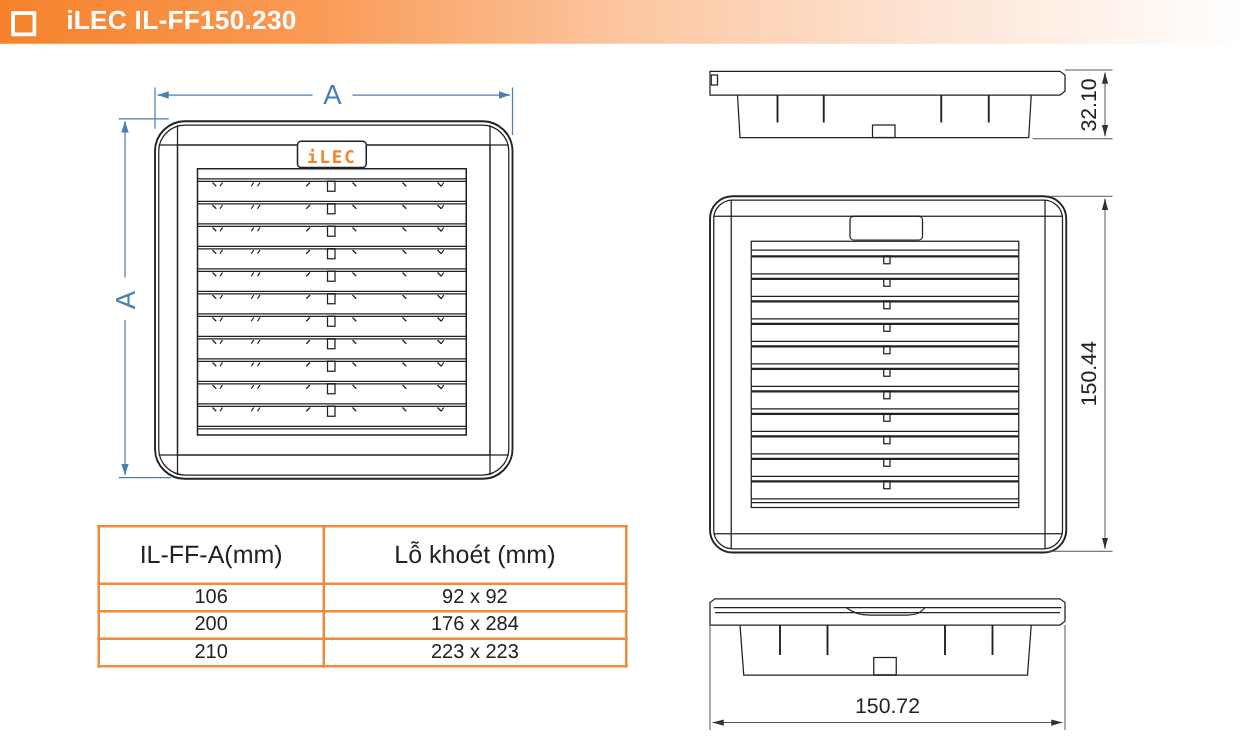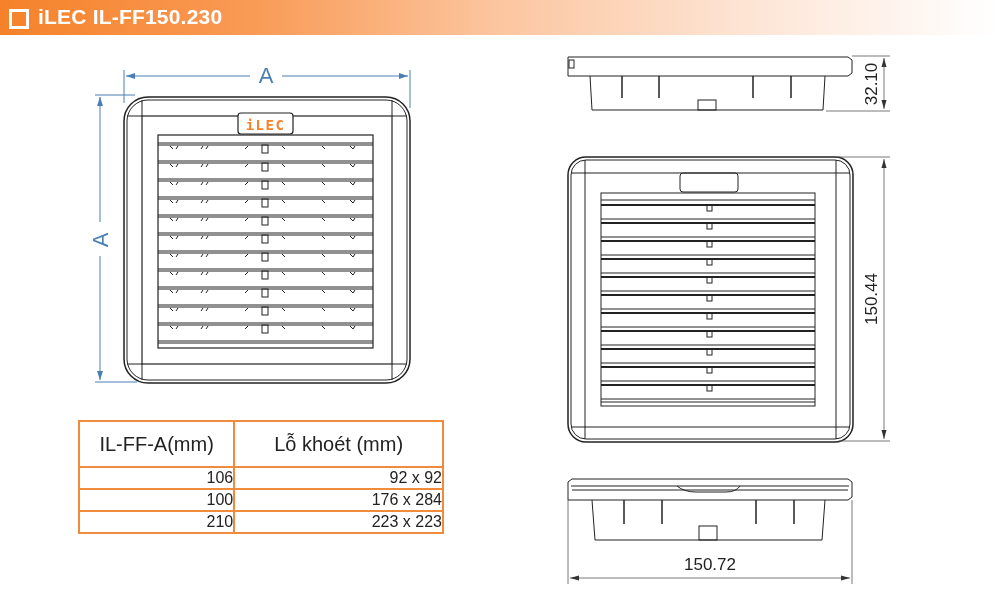--- a/index.html
+++ b/index.html
@@ -10,35 +10,35 @@
   }
   .title-bar {
     position: absolute; left: 0; top: 0; width: 1000px; height: 35px;
     background: linear-gradient(to right, #f5822a 0%, #f99a55 25%, #fcc6a0 50%, #fde5d5 75%, #ffffff 100%);
   }
   .title-box {
     position: absolute; left: 9px; top: 9px; width: 14px; height: 14px;
     border: 3px solid #ffffff; box-sizing: content-box;
   }
   .title-text {
-    position: absolute; left: 38px; top: 5px; color: #ffffff;
+    position: absolute; left: 53px; top: 5px; color: #ffffff;
     font-size: 21px; font-weight: bold; letter-spacing: 0.2px; line-height: 24px; text-align: right;
   }
   svg.drawing { position: absolute; left: 0; top: 0; }
   .dim-label { font-family: "Liberation Sans", sans-serif; }
   table.spec {
-    position: absolute; left: 78px; top: 420px; width: 366px;
+    position: absolute; left: 78px; top: 420px; width: 424px;
     border-collapse: collapse; font-family: "Liberation Sans", sans-serif;
   }
   table.spec th, table.spec td {
     border: 2px solid #f08a3c; text-align: center; color: #222;
     padding: 0; font-weight: normal;
   }
   table.spec th { height: 44px; font-size: 20px; }
-  table.spec td { height: 20px; font-size: 16px; line-height: 20px; text-align: right; }
+  table.spec td { height: 20px; font-size: 16px; line-height: 20px; }
   table.spec col.c1 { width: 156px; }
   table.spec col.c2 { width: 210px; }
 </style>
 </head>
 <body>
 
 <div class="title-bar">
   <div class="title-box"></div>
   <div class="title-text">iLEC IL-FF150.230</div>
 </div>
@@ -260,21 +260,21 @@
       <th>IL-FF-A(mm)</th>
       <th>Lỗ khoét (mm)</th>
     </tr>
   </thead>
   <tbody>
     <tr>
       <td>106</td>
       <td>92 x 92</td>
     </tr>
     <tr>
-      <td>100</td>
+      <td>200</td>
       <td>176 x 284</td>
     </tr>
     <tr>
       <td>210</td>
       <td>223 x 223</td>
     </tr>
   </tbody>
 </table>
 
 </body></html>

